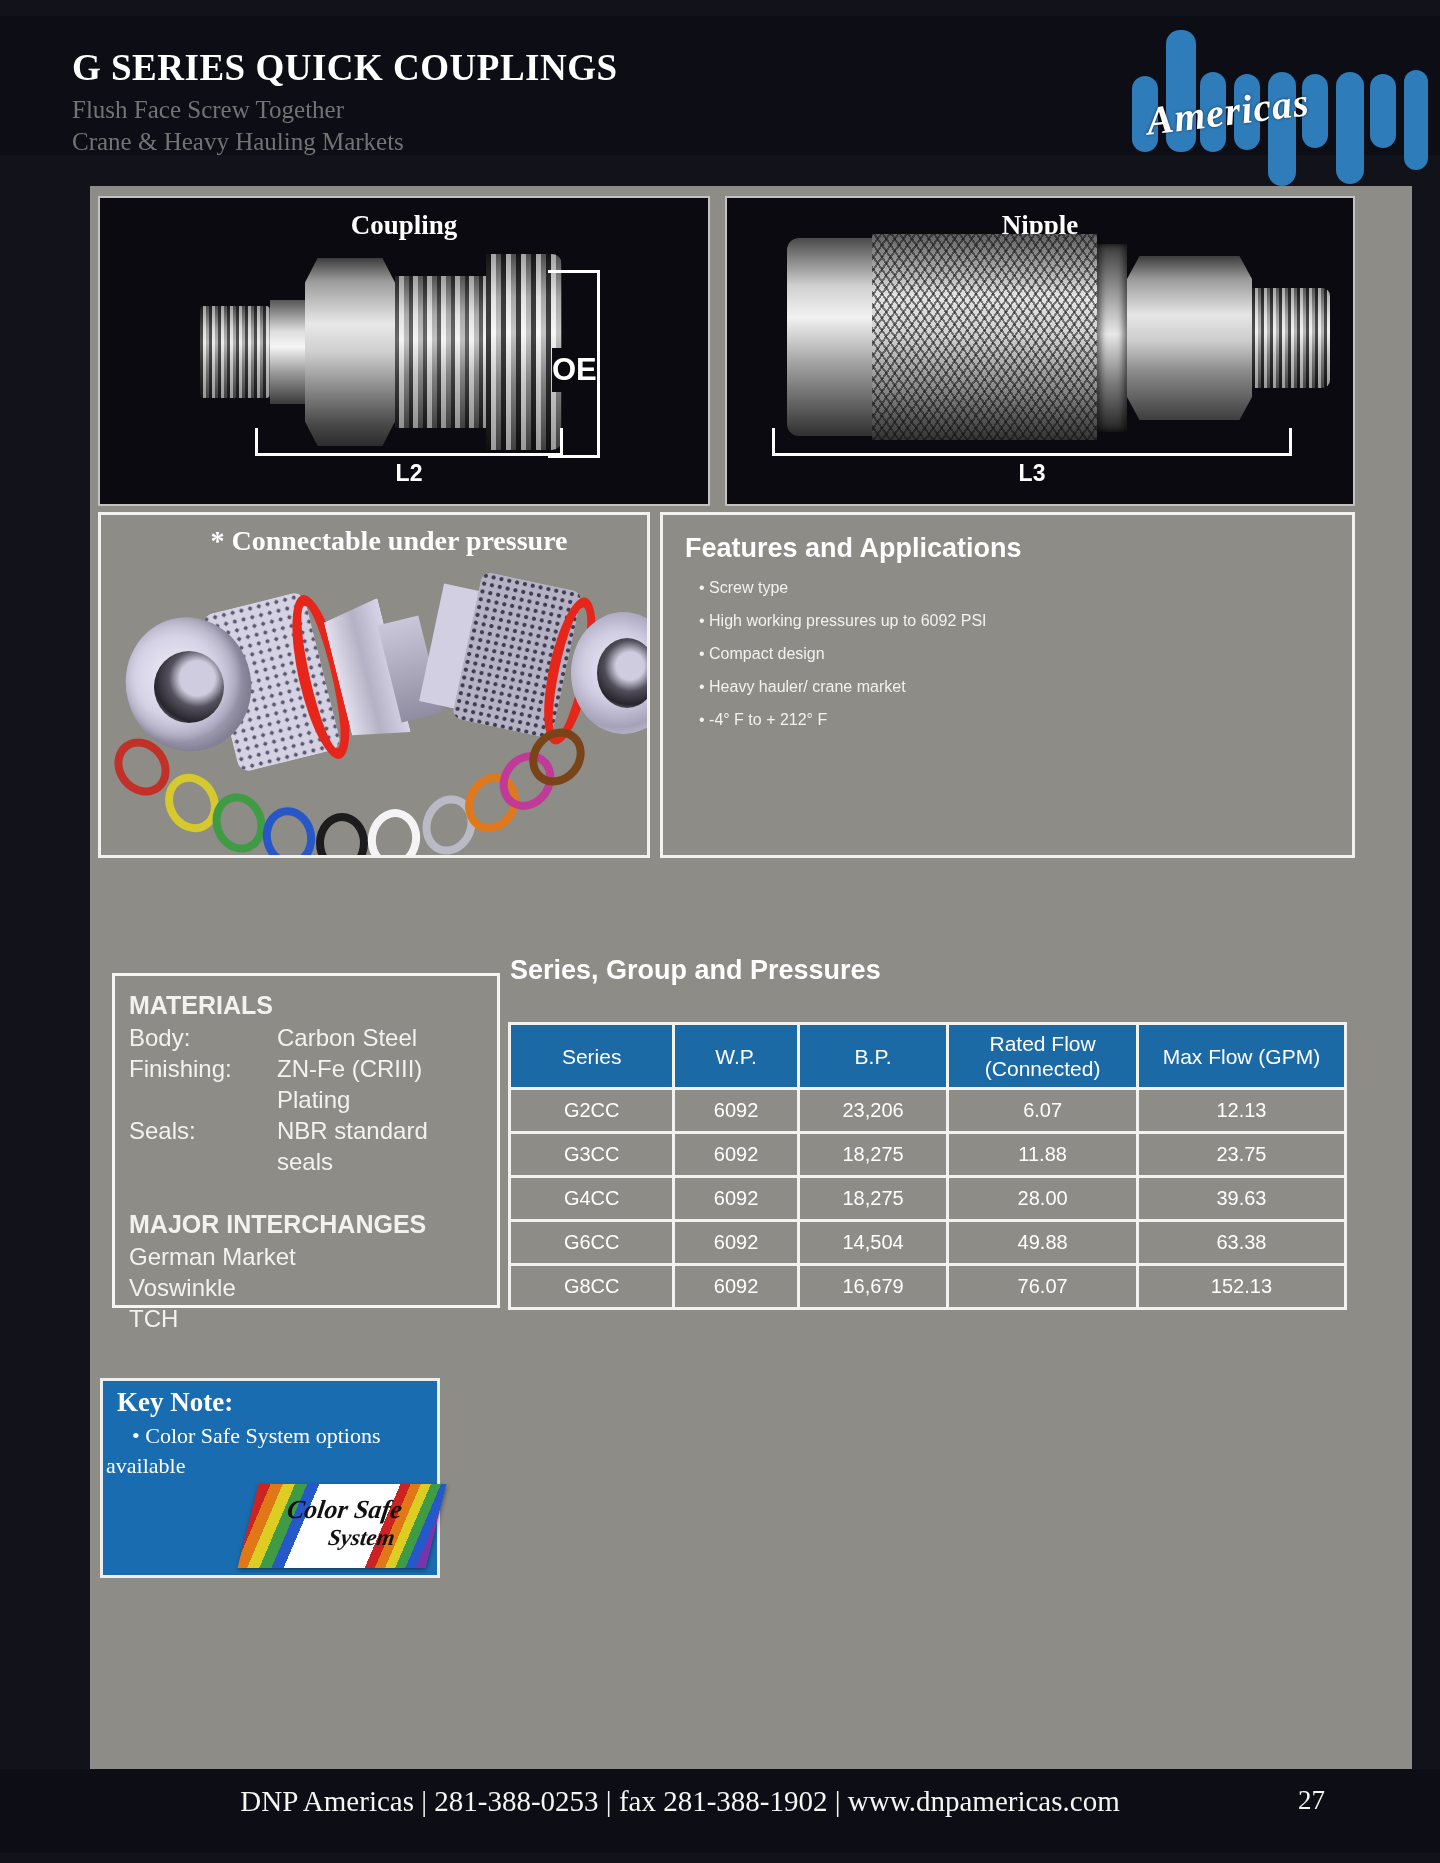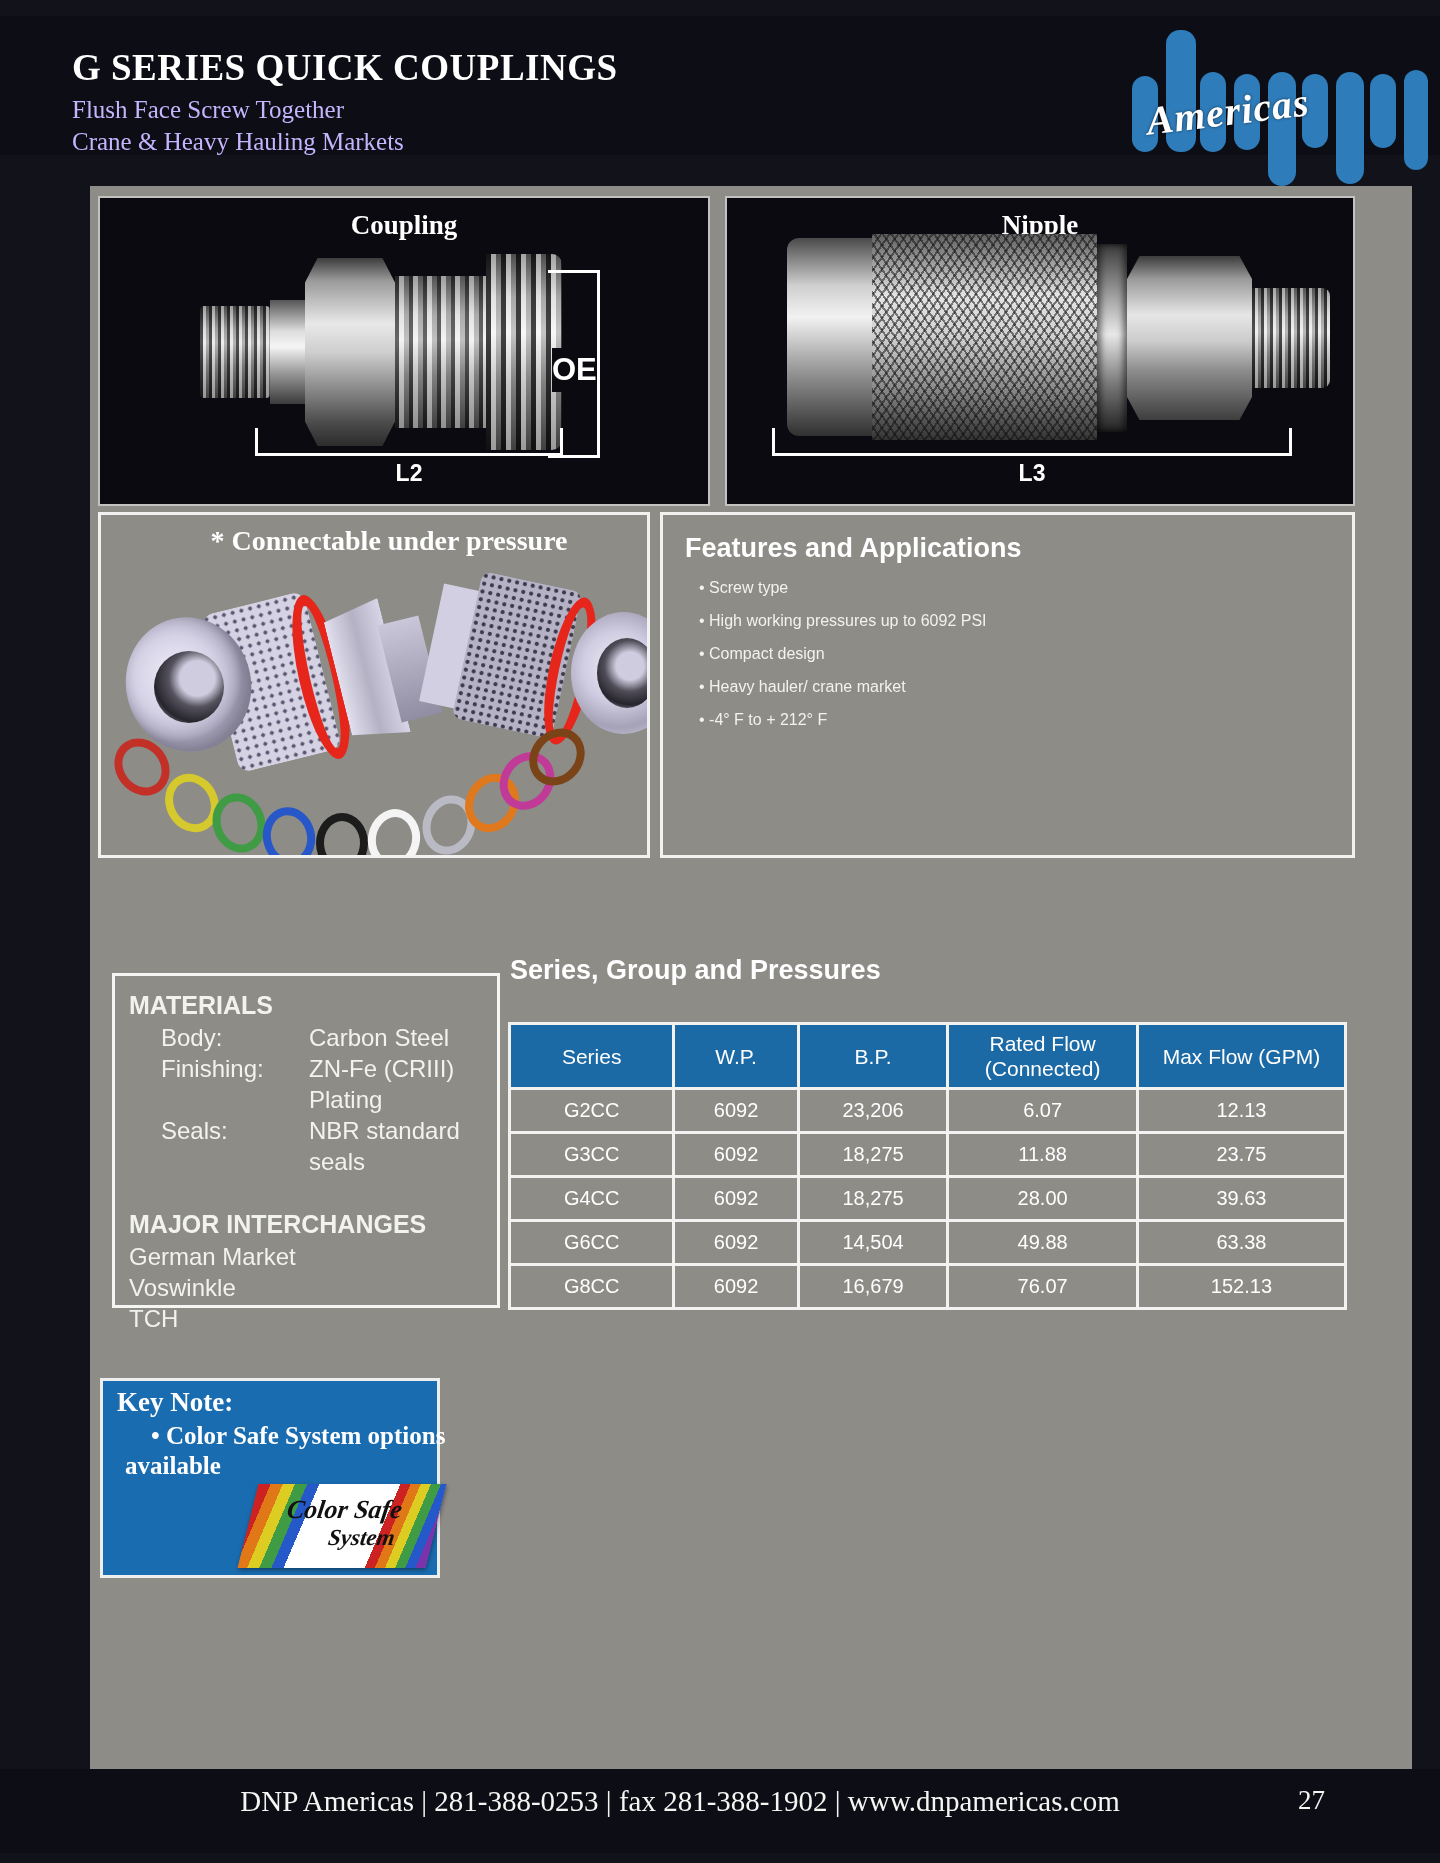--- a/index.html
+++ b/index.html
@@ -9,21 +9,21 @@
     font-family:"Liberation Sans","DejaVu Sans",sans-serif;
   }
   .gray-bg { position:absolute; left:90px; top:186px; width:1322px; height:1609px; background:#8d8c87; }
 
   
   .header { position:absolute; left:0; top:16px; width:1440px; height:139px; background:#0d0d15; }
   .header-title {
     position:absolute; left:72px; top:30px; color:#fff;
     font-family:"Liberation Serif","DejaVu Serif",serif; font-weight:700; font-size:37px; letter-spacing:.5px;
   }
-  .header-sub { position:absolute; left:72px; color:#c4b5fd; font-family:"Liberation Serif","DejaVu Serif",serif; font-size:25px;text-align:right; }
+  .header-sub { position:absolute; left:72px; color:#737373; font-family:"Liberation Serif","DejaVu Serif",serif; font-size:25px;text-align:right; }
   .header-sub1 { top:80px; } .header-sub2 { top:112px; }
 
   
   .logo { position:absolute; left:1128px; top:4px; width:300px; height:168px; }
   .logo-bar { position:absolute; background:#2e7cba; border-radius:14px; }
   .lb1 { left:4px;  top:56px; width:26px; height:76px; }
   .lb2 { left:38px; top:10px; width:30px; height:122px; }
   .lb3 { left:72px; top:52px; width:26px; height:80px; }
   .lb4 { left:106px;top:54px; width:26px; height:76px; }
   .lb5 { left:140px;top:52px; width:28px; height:114px; }
@@ -160,38 +160,38 @@
   .features-heading { position:absolute; left:22px; top:18px; color:#fff; font-weight:700; font-size:27px; }
   .features-list { position:absolute; left:36px; top:56px; margin:0; padding:0; list-style:none; }
   .features-list li { color:#f2f2ef; font-size:16px; line-height:33px; }
   .features-list li::before { content:"• "; }
 
   
   .materials-box { position:absolute; left:112px; top:973px; width:388px; height:335px;
     border:3px solid #f5f5f3; box-sizing:border-box; padding:12px 14px; color:#f2f2ef; }
   .materials-heading, .interchanges-heading { font-weight:700; font-size:25px; line-height:34px; }
   .mat-row { display:flex; font-size:24px; line-height:31px; }
-  .mat-label { width:148px; flex:none;margin-left:32px; }
+  .mat-label { width:148px; flex:none; }
   .mat-spacer { height:30px; }
   .interchange-item { font-size:24px; line-height:31px; }
 
   
   .table-heading { position:absolute; left:510px; top:955px; color:#fff; font-weight:700; font-size:27px; }
   .pressure-table { position:absolute; left:508px; top:1022px; width:839px; border-collapse:collapse;
     color:#fff; font-size:20px; }
   .pressure-table th, .pressure-table td { border:3px solid #f2f2f0; text-align:center; padding:0 4px; }
   .pressure-table th { background:#1b6aa5; height:62px; font-weight:400; font-size:21px; line-height:25px; }
   .pressure-table td { background:#8d8c87; height:41px; font-weight:400; }
 
   
   .keynote-box { position:absolute; left:100px; top:1378px; width:340px; height:200px;
     background:#1a6cb0; border:3px solid #eee; box-sizing:border-box;
     font-family:"Liberation Serif","DejaVu Serif",serif; color:#fff; }
   .keynote-heading { position:absolute; left:14px; top:6px; font-weight:700; font-size:27px; }
-  .keynote-text { position:absolute; left:3px; top:40px; width:330px; font-weight:700; font-size:25px; line-height:30px; text-indent:26px;margin-left:19px; }
+  .keynote-text { position:absolute; left:3px; top:40px; width:330px; font-weight:400; font-size:22px; line-height:30px; text-indent:26px; }
   .cs-logo { position:absolute; left:145px; top:103px; width:188px; height:84px; transform:skewX(-14deg);
     background:linear-gradient(100deg,
       #cc2222 0 6%, #e07818 6% 12%, #ddcc22 12% 18%, #3f9b44 18% 24%, #2558c8 24% 30%,
       #ffffff 30% 70%,
       #cc2222 70% 75%, #e07818 75% 80%, #ddcc22 80% 85%, #3f9b44 85% 90%, #2558c8 90% 95%, #7a33aa 95% 100%);
     box-shadow:1px 2px 4px rgba(0,0,0,.4); }
   .cs-text { position:absolute; left:0; right:0; top:12px; text-align:center; transform:skewX(6deg);
     color:#111; font-style:italic; font-weight:700; line-height:28px; }
   .cs-line1 { font-size:26px; } .cs-line2 { font-size:23px; padding-left:42px; }
 

